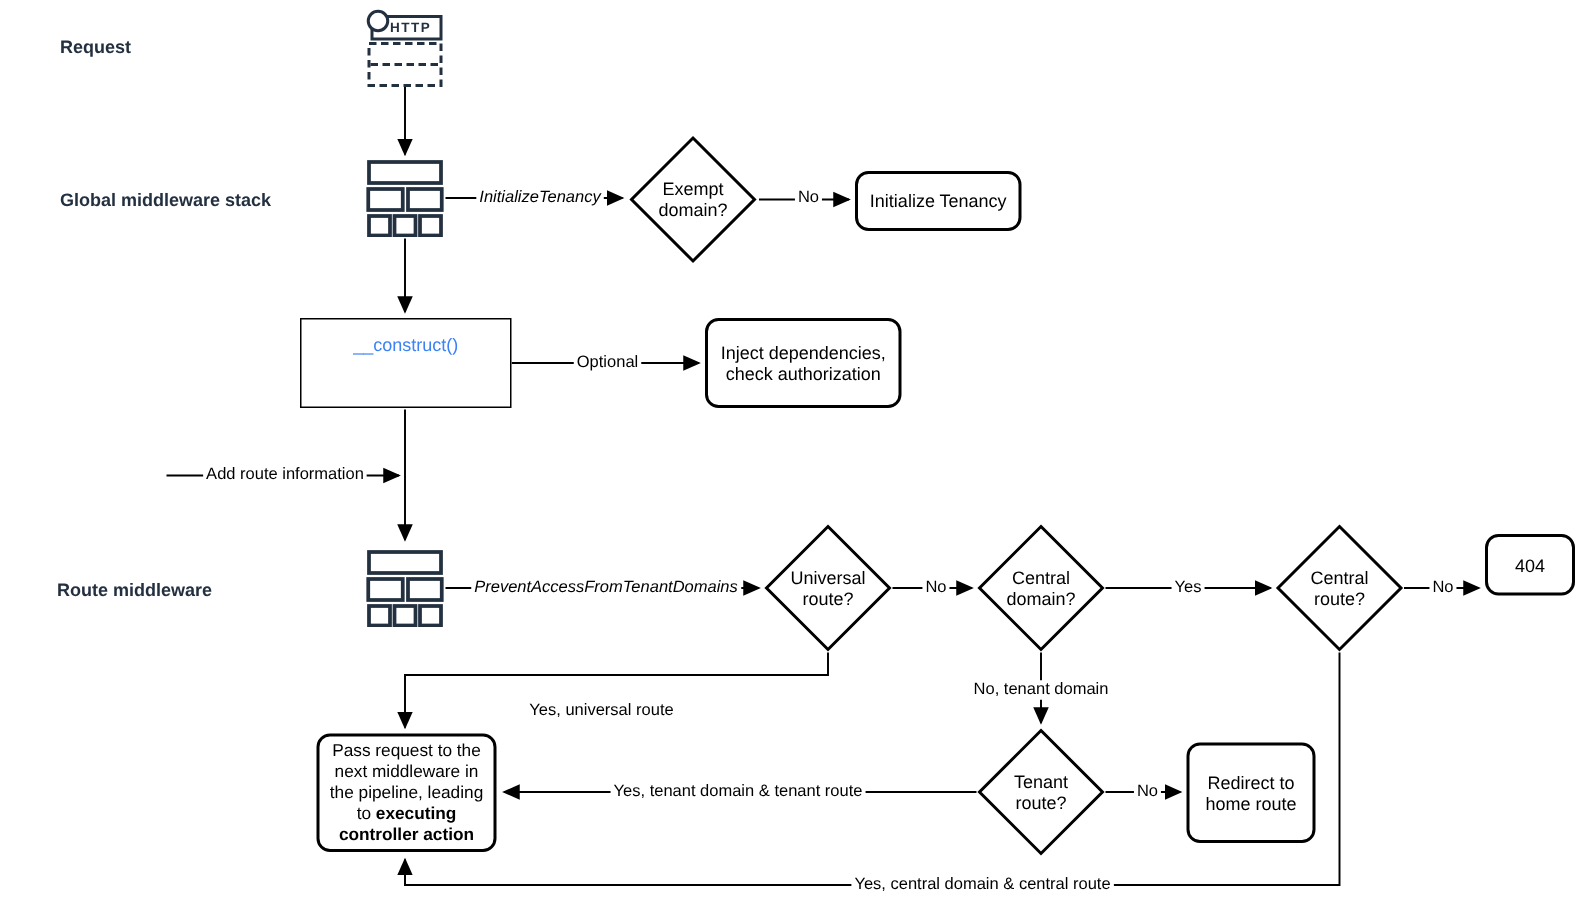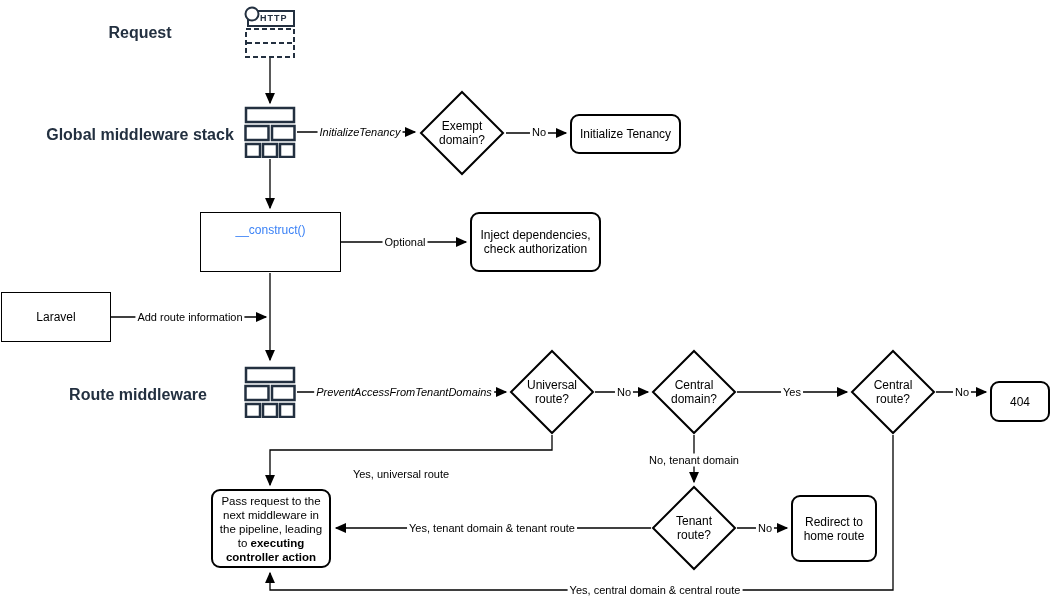--- a/index.html
+++ b/index.html
@@ -7,22 +7,22 @@
   body { font-family:"Liberation Sans", sans-serif; }
   #canvas {
     position:relative; width:1052px; height:600px; background:#ffffff;
     overflow:hidden;
   }
   svg.layer { position:absolute; left:0; top:0; width:1052px; height:600px; }
   .edge { stroke:#000; stroke-width:1.3; fill:none; }
 
   
   .side-label {
-    position:absolute; color:#233040; font-weight:bold; font-size:16px;
-    text-align:center; white-space:nowrap;
+    position:absolute; color:#233040; font-weight:bold; font-size:12px;
+    text-align:left; white-space:nowrap;
   }
 
   
   .rect-node {
     position:absolute; background:#fff; border:1px solid #000; color:#000;
     display:flex; align-items:center; justify-content:center;
     font-size:12px; text-align:center;
   }
   .round-node {
     position:absolute; background:#fff; border:2px solid #000; color:#000;
@@ -169,39 +169,36 @@
   </div>
 
   <div class="round-node" style="left:570px; top:114px; width:111px; height:38px;">
     <span>Initialize Tenancy</span>
   </div>
 
   <div class="round-node" style="left:470px; top:212px; width:131px; height:60px;">
     <span>Inject dependencies, check authorization</span>
   </div>
 
-  <div class="round-node" style="left:990px; top:381px; width:60px; height:41px;">
+  <div class="round-node" style="left:990px; top:356px; width:60px; height:41px;">
     <span>404</span>
   </div>
 
   <div class="round-node" style="left:791px; top:495px; width:86px; height:67px;">
     <span>Redirect to home route</span>
   </div>
 
   <div class="round-node" style="left:211px; top:489px; width:120px; height:79px; font-size:11.5px;">
     <span><span>Pass request to the next middleware in the pipeline, leading to </span><span class="pass-bold">executing controller action</span></span>
   </div>
 
   <div class="uml-node" style="left:200px; top:212px; width:141px; height:60px;">
     <div class="uml-body">__construct()</div>
   </div>
 
-  <div class="rect-node" style="left:1px; top:292px; width:110px; height:50px;">
-    <span>Laravel</span>
-  </div>
 
   <span class="elabel it" style="left:360px; top:132px;font-style:italic;">InitializeTenancy</span>
   <span class="elabel" style="left:539px; top:132px;">No</span>
   <span class="elabel" style="left:405px; top:242px;">Optional</span>
   <span class="elabel" style="left:190px; top:317px;">Add route information</span>
   <span class="elabel it" style="left:404px; top:392px;">PreventAccessFromTenantDomains</span>
   <span class="elabel" style="left:624px; top:392px;">No</span>
   <span class="elabel" style="left:792px; top:392px;">Yes</span>
   <span class="elabel" style="left:962px; top:392px;">No</span>
   <span class="elabel" style="left:401px; top:474px;">Yes, universal route</span>

